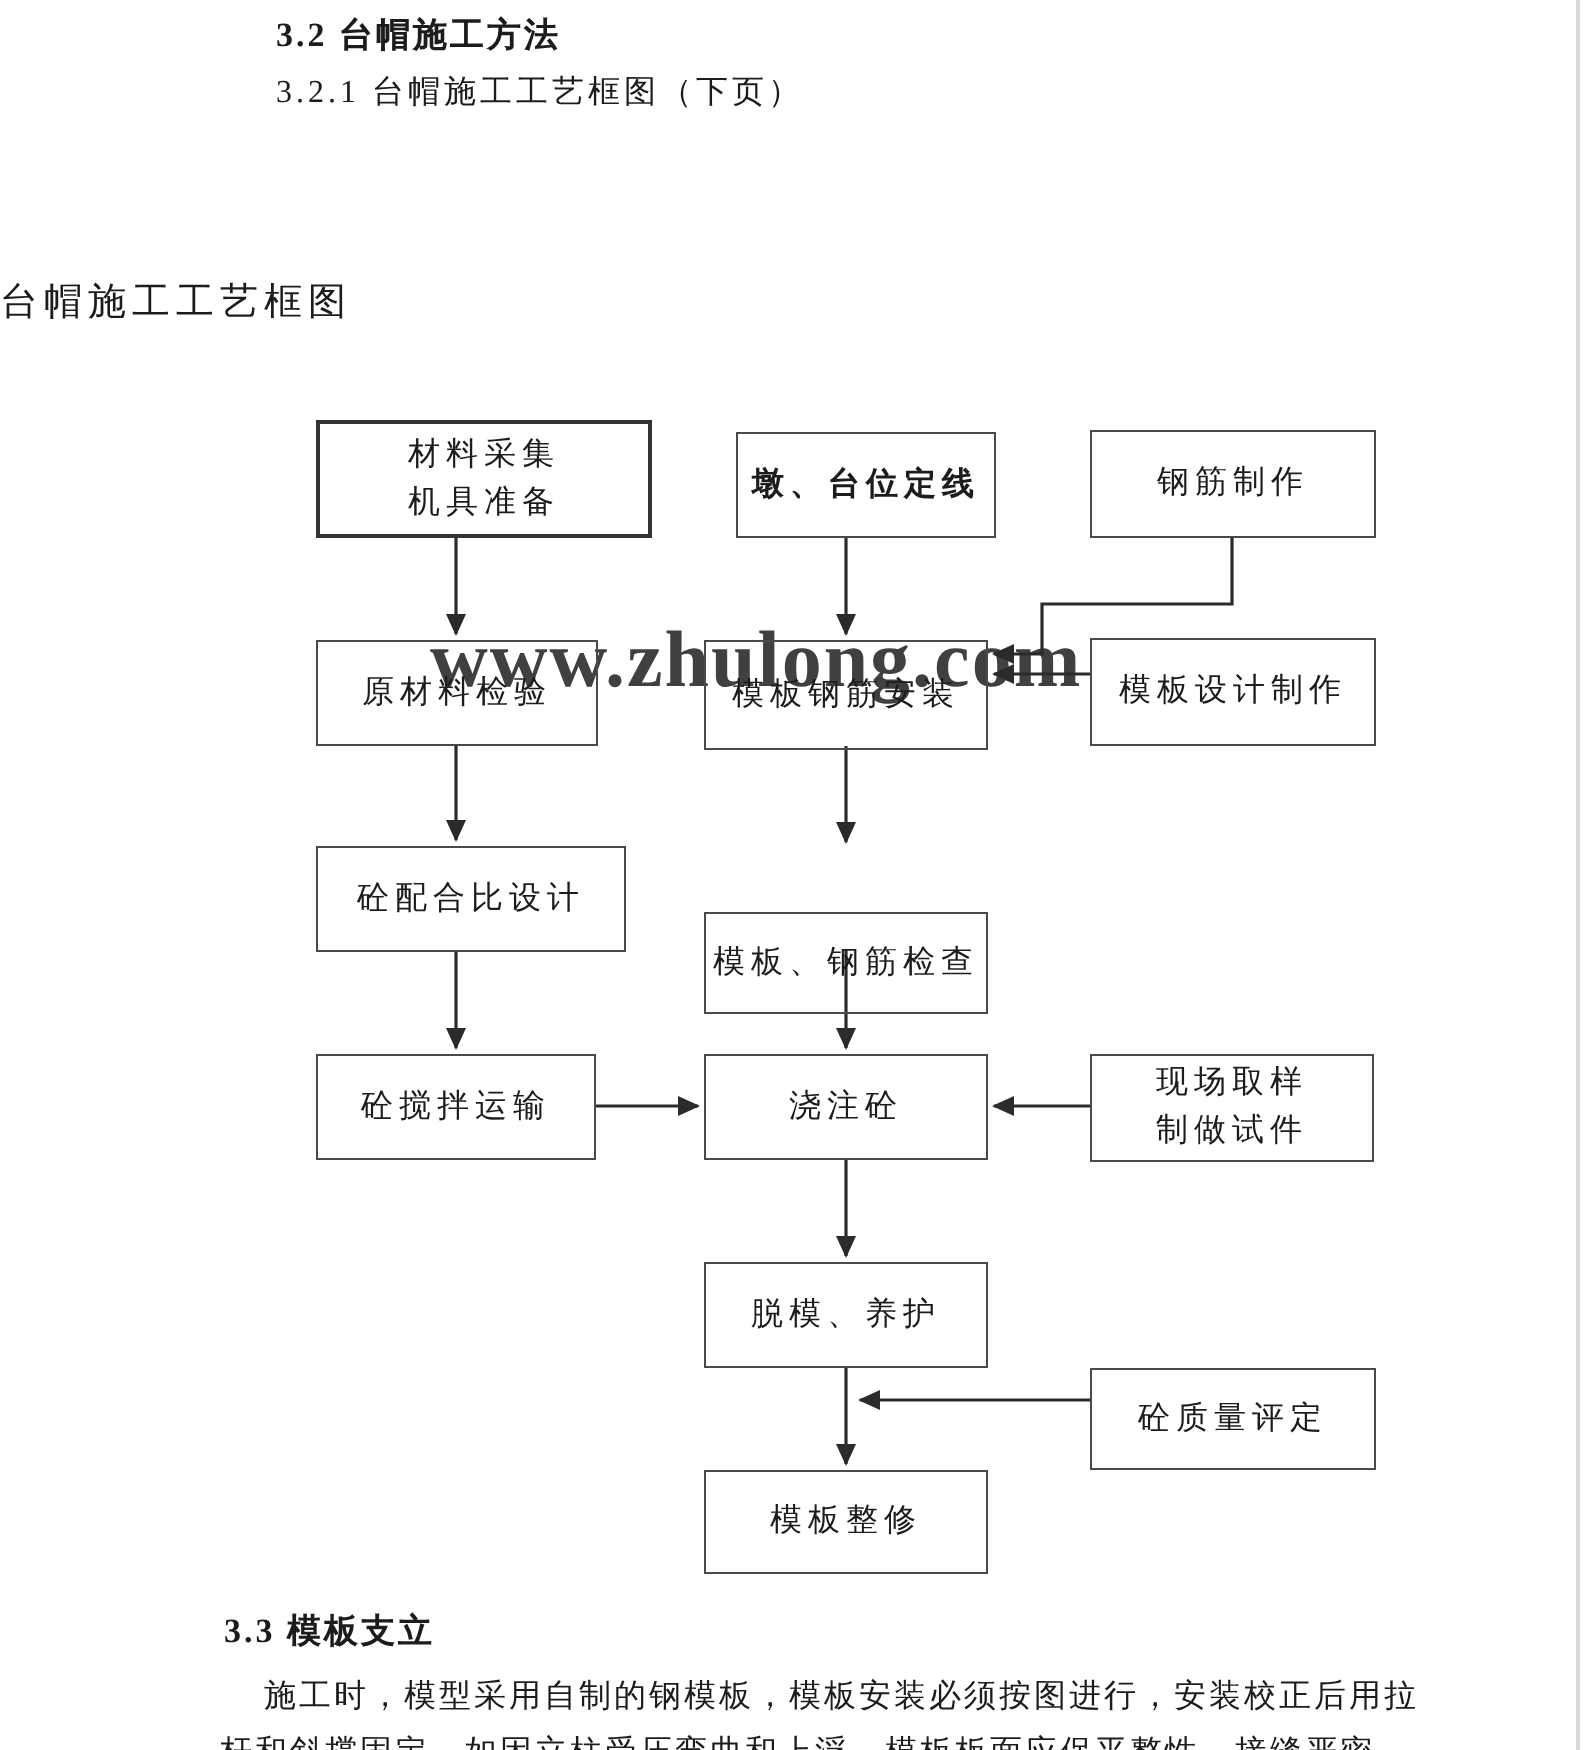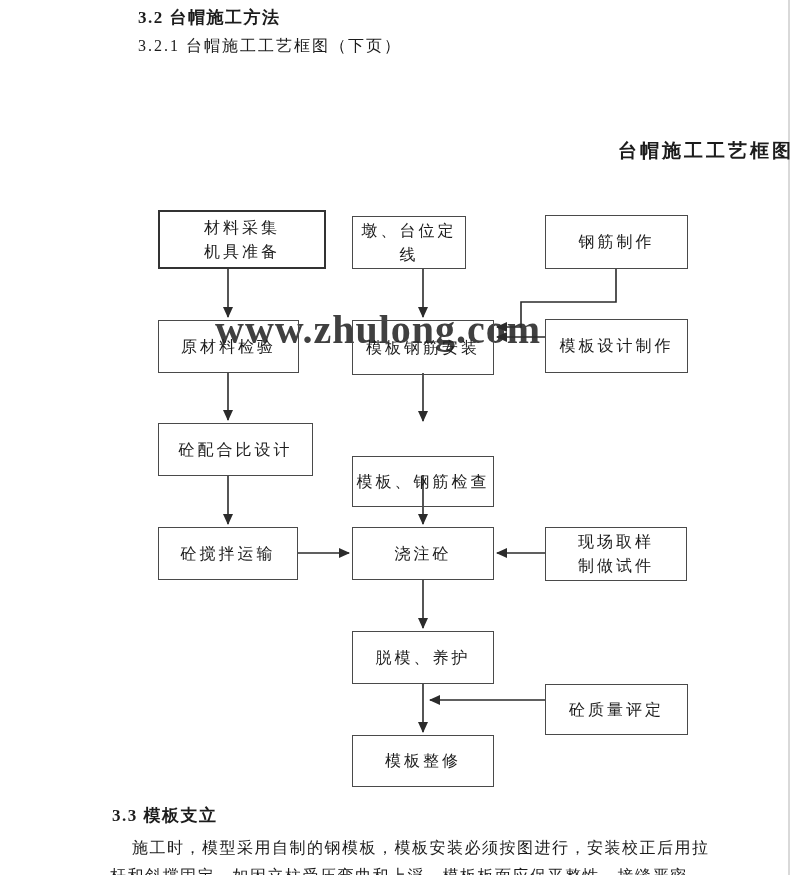--- a/index.html
+++ b/index.html
@@ -8,22 +8,22 @@
     background:#ffffff;
     font-family:"Liberation Serif","DejaVu Serif",serif;
     color:#1c1c1c;
   }
   .abs{position:absolute;}
   
   #page-edge-right{left:788px;top:0;width:2px;height:875px;background:#d9d9d9;}
   
   .h-bold{font-weight:bold;font-size:17px;letter-spacing:1.5px;white-space:nowrap;}
   .h-reg{font-weight:normal;font-size:16px;letter-spacing:2px;white-space:nowrap;}
-  #chart-title{left:0;top:138px;width:794px;text-align:right;
-    font-weight:bold;font-size:19px;letter-spacing:3px;}
+  #chart-title{left:0;top:138px;width:794px;text-align:left;
+    font-weight:normal;font-size:19px;letter-spacing:3px;}
   .body-line{font-size:16px;letter-spacing:1.5px;white-space:nowrap;}
   
   #watermark{
     left:215px;top:306px;width:420px;height:60px;
     font-family:Liberation Serif, serif;
     font-size:40px;font-weight:bold;letter-spacing:1px;
     color:#404040;z-index:1;user-select:none;
   }
   
   #connectors{left:0;top:0;width:794px;height:875px;z-index:2;pointer-events:none;}
@@ -68,21 +68,21 @@
       <path d="M298,553 H349" marker-end="url(#arw)"></path>
       <path d="M545,553 H497" marker-end="url(#arw)"></path>
       <path d="M616,269 V302 H521 V327 H497" marker-end="url(#arw)"></path>
       <path d="M545,337 H497" marker-end="url(#arw)"></path>
       <path d="M545,700 H430" marker-end="url(#arw)"></path>
     </g>
   </svg>
 
   <div class="abs node thick" style="left:158px;top:210px;width:168px;height:59px;">材料采集
 机具准备</div>
-  <div class="abs node" style="left:352px;top:216px;width:114px;height:53px;">墩、台位定线</div>
+  <div class="abs node" style="left:368px;top:216px;width:130px;height:53px;font-weight:bold;">墩、台位定线</div>
   <div class="abs node" style="left:545px;top:215px;width:143px;height:54px;">钢筋制作</div>
 
   <div class="abs node" style="left:158px;top:320px;width:141px;height:53px;">原材料检验</div>
   <div class="abs node" style="left:352px;top:320px;width:142px;height:55px;">模板钢筋安装</div>
   <div class="abs node" style="left:545px;top:319px;width:143px;height:54px;">模板设计制作</div>
 
   <div class="abs node" style="left:158px;top:423px;width:155px;height:53px;">砼配合比设计</div>
   <div class="abs node" style="left:352px;top:424px;width:142px;height:51px;margin-top:32px;">模板、钢筋检查</div>
 
   <div class="abs node" style="left:158px;top:527px;width:140px;height:53px;">砼搅拌运输</div>

